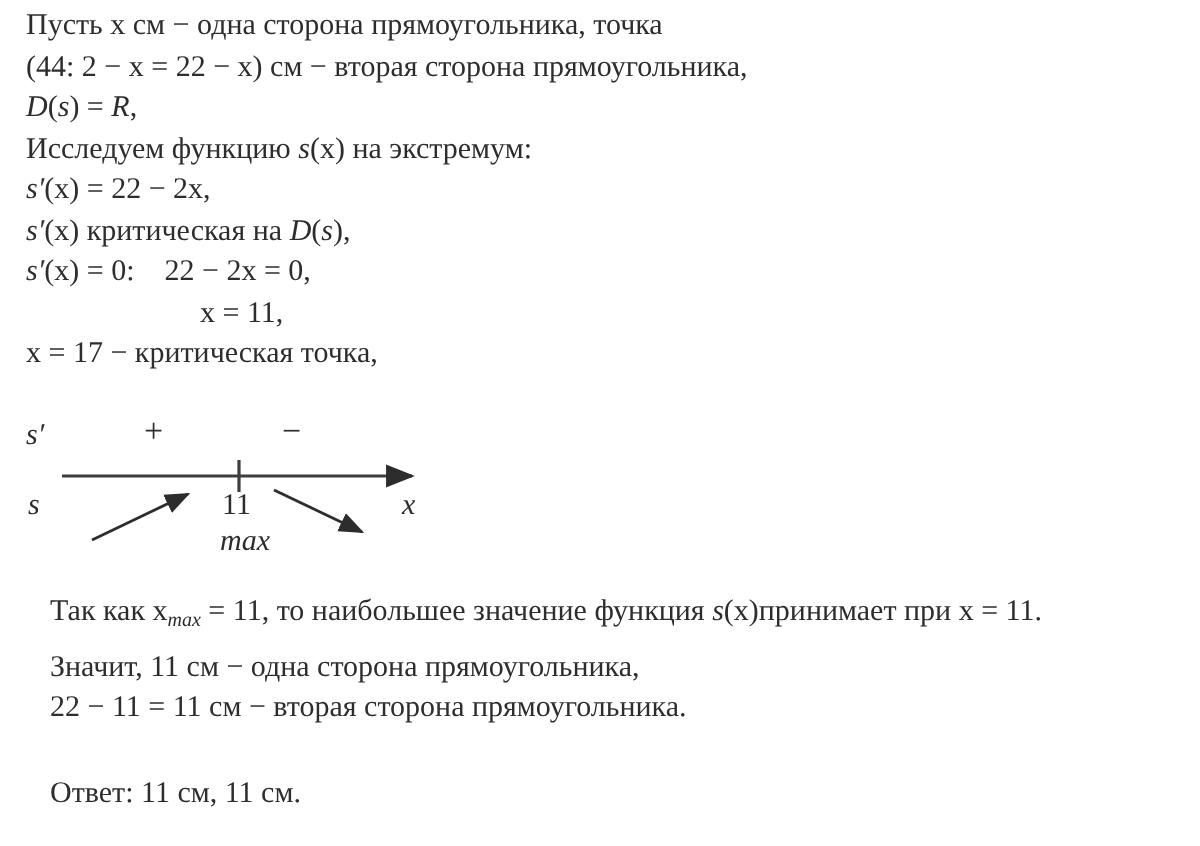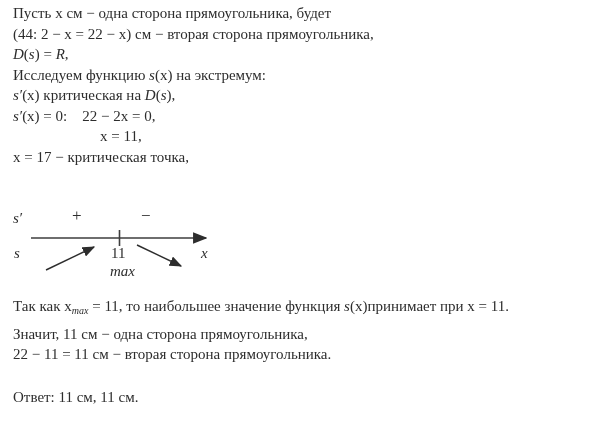--- a/index.html
+++ b/index.html
@@ -1,43 +1,44 @@
 <!DOCTYPE html>
 <html><head>
 <meta charset="utf-8">
 <style>
   html,body{margin:0;padding:0;background:#ffffff;}
   .page{
     position:relative;width:600px;height:423px;background:#ffffff;overflow:hidden;
     font-family:"Liberation Serif","DejaVu Serif",serif;font-size:15px;color:#2d2d2d;
   }
   .top-text{position:absolute;left:13px;top:3px;line-height:20.5px;white-space:nowrap;}
-  .bottom-text{position:absolute;left:13px;top:296px;line-height:20.5px;white-space:nowrap;}
+  .bottom-text{position:absolute;left:25px;top:296px;line-height:20.5px;white-space:nowrap;}
   .line{white-space:nowrap;}
   .line.indent{padding-left:87px;}
   .para + .para{margin-top:2px;}
   .para:last-child{margin-top:22px;}
   .i{font-style:italic;}
   .sup{font-size:10px;vertical-align:5px;}
   .subi{font-style:italic;font-size:10px;vertical-align:-3px;}
   .diagram{position:absolute;left:0;top:205px;width:240px;height:88px;}
   .diagram svg{position:absolute;left:0;top:0;}
   .dlab{position:absolute;line-height:1.2;color:#2d2d2d;}
   .dlab.sign{font-size:17px;}
 </style>
 </head>
 <body>
 
 <div class="page">
 
   <div class="top-text" id="top-lines">
-      <div class="line"><span>Пусть x см − одна сторона прямоугольника, будет</span></div>
+      <div class="line"><span>Пусть x см − одна сторона прямоугольника, точка</span></div>
       <div class="line"><span>(44: 2 − x = 22 − x) см − вторая сторона прямоугольника,</span></div>
       <div class="line"><span class="i">D</span><span>(</span><span class="i">s</span><span>) = </span><span class="i">R</span><span>,</span></div>
       <div class="line"><span>Исследуем функцию </span><span class="i">s</span><span>(x) на экстремум:</span></div>
+      <div class="line"><span class="i">s′</span><span>(x) = 22 − 2x,</span></div>
       <div class="line"><span class="i">s′</span><span>(x) критическая на </span><span class="i">D</span><span>(</span><span class="i">s</span><span>),</span></div>
       <div class="line"><span class="i">s′</span><span>(x) = 0:</span><span>&nbsp;&nbsp;&nbsp;&nbsp;</span><span>22 − 2x = 0,</span></div>
       <div class="line indent"><span>x = 11,</span></div>
       <div class="line"><span>x = 17 − критическая точка,</span></div>
     </div>
 
   <div class="diagram">
     <svg width="240" height="88" viewBox="0 0 240 88">
       <defs>
         <marker id="ah" viewBox="0 0 10 8" refX="9" refY="4" markerWidth="9" markerHeight="7.5" orient="auto">

